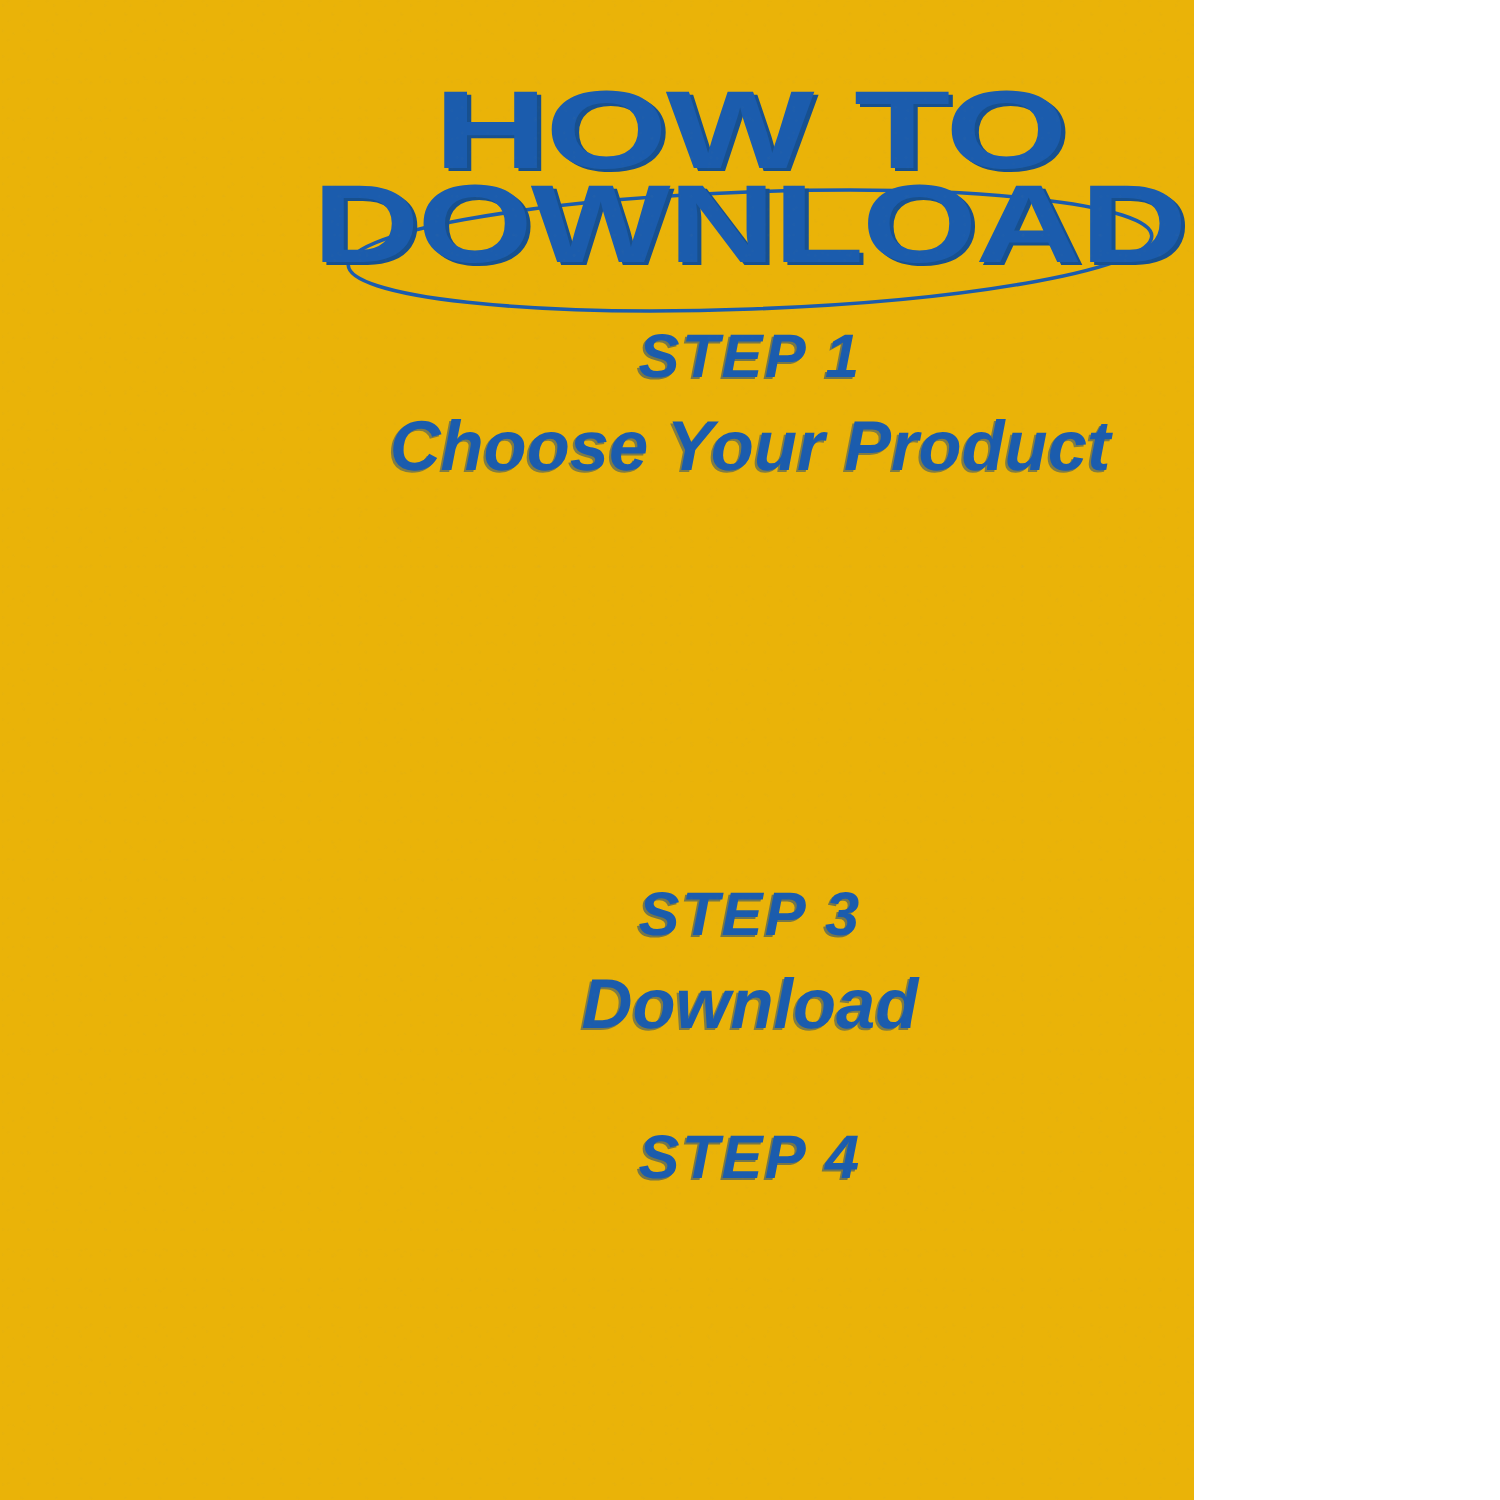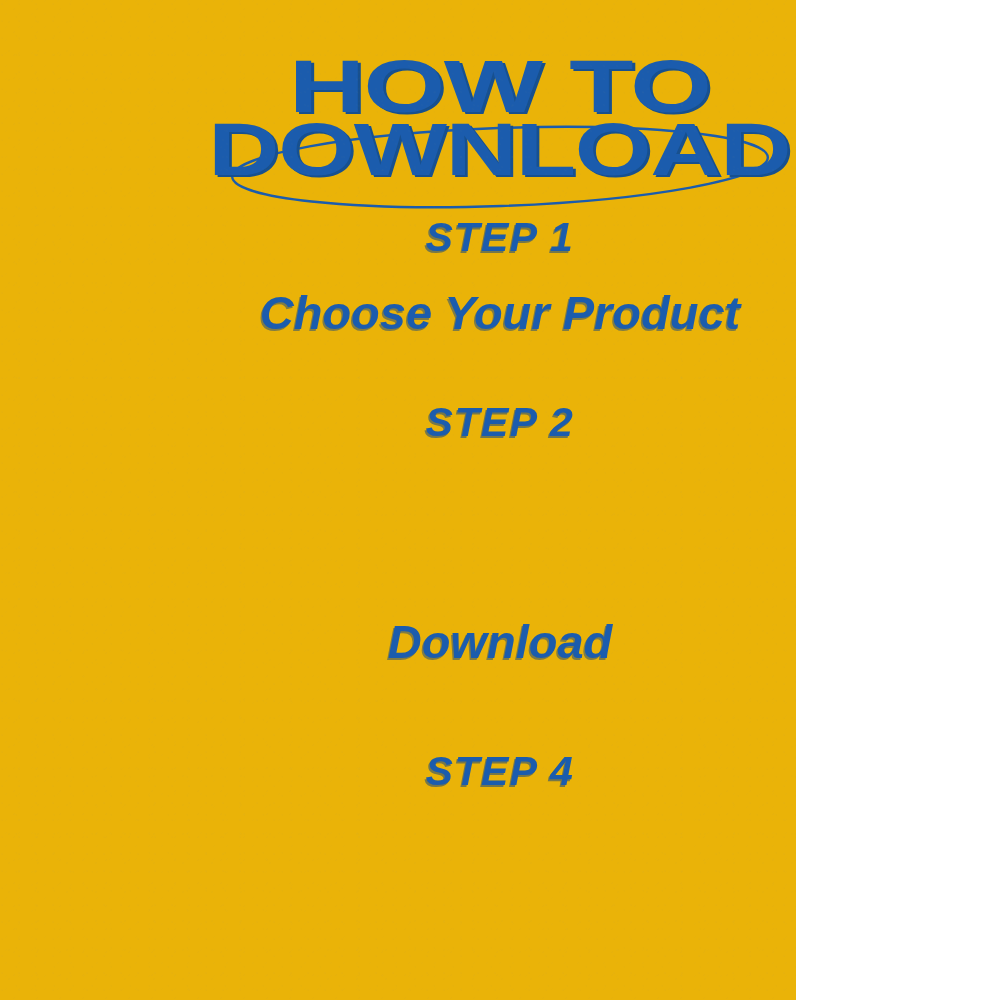--- a/index.html
+++ b/index.html
@@ -94,21 +94,21 @@
   }
   .step-desc {
     font-family: "Liberation Sans", sans-serif;
     font-weight: bold;
     font-style: italic;
     font-size: 47px;
     letter-spacing: 0px;
     line-height: 1.08;
     color: #1b5cad;
     text-shadow: -1.5px 1.5px 0 rgba(20, 70, 130, .5);
-    margin: 16px;
+    margin: 0;
     white-space: pre-line;
   }
   .step-block.s1 { position: absolute; top: 10px;  left: 0; }
   .step-block.s2 { position: absolute; top: 195px; left: 0; }
   .step-block.s3 { position: absolute; top: 382px; left: 0; }
   .step-block.s4 { position: absolute; top: 544px; left: 0; }
 
   .gap-label-desc { height: 13px; }
 </style>
 </head>
@@ -131,25 +131,25 @@
 
   <div class="steps">
 
     <div class="step-block s1">
       <p class="step-label">STEP 1</p>
       <div class="gap-label-desc"></div>
       <p class="step-desc">Choose Your Product</p>
     </div>
 
     <div class="step-block s2">
-      <p class="step-label">STEP 2</p>
       <div class="gap-label-desc"></div>
     </div>
 
     <div class="step-block s3">
+      <p class="step-label">STEP 3</p>
       <div class="gap-label-desc"></div>
       <p class="step-desc">Download</p>
     </div>
 
     <div class="step-block s4">
       <p class="step-label">STEP 4</p>
       <div class="gap-label-desc"></div>
     </div>
 
   </div>

